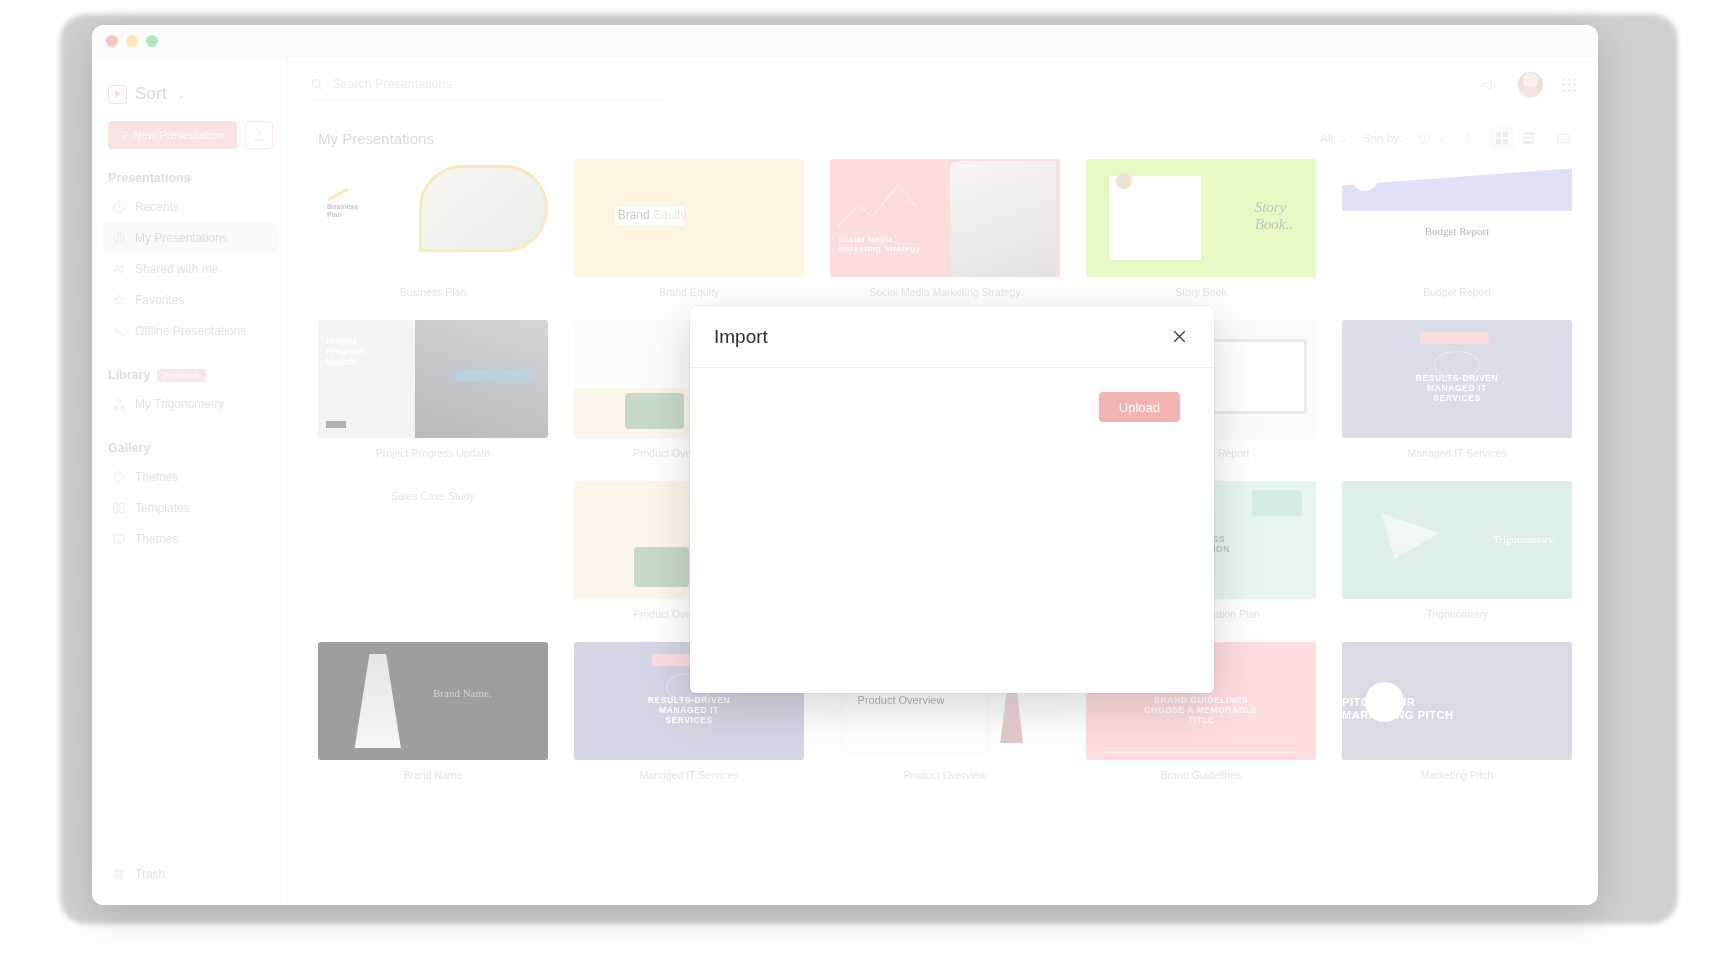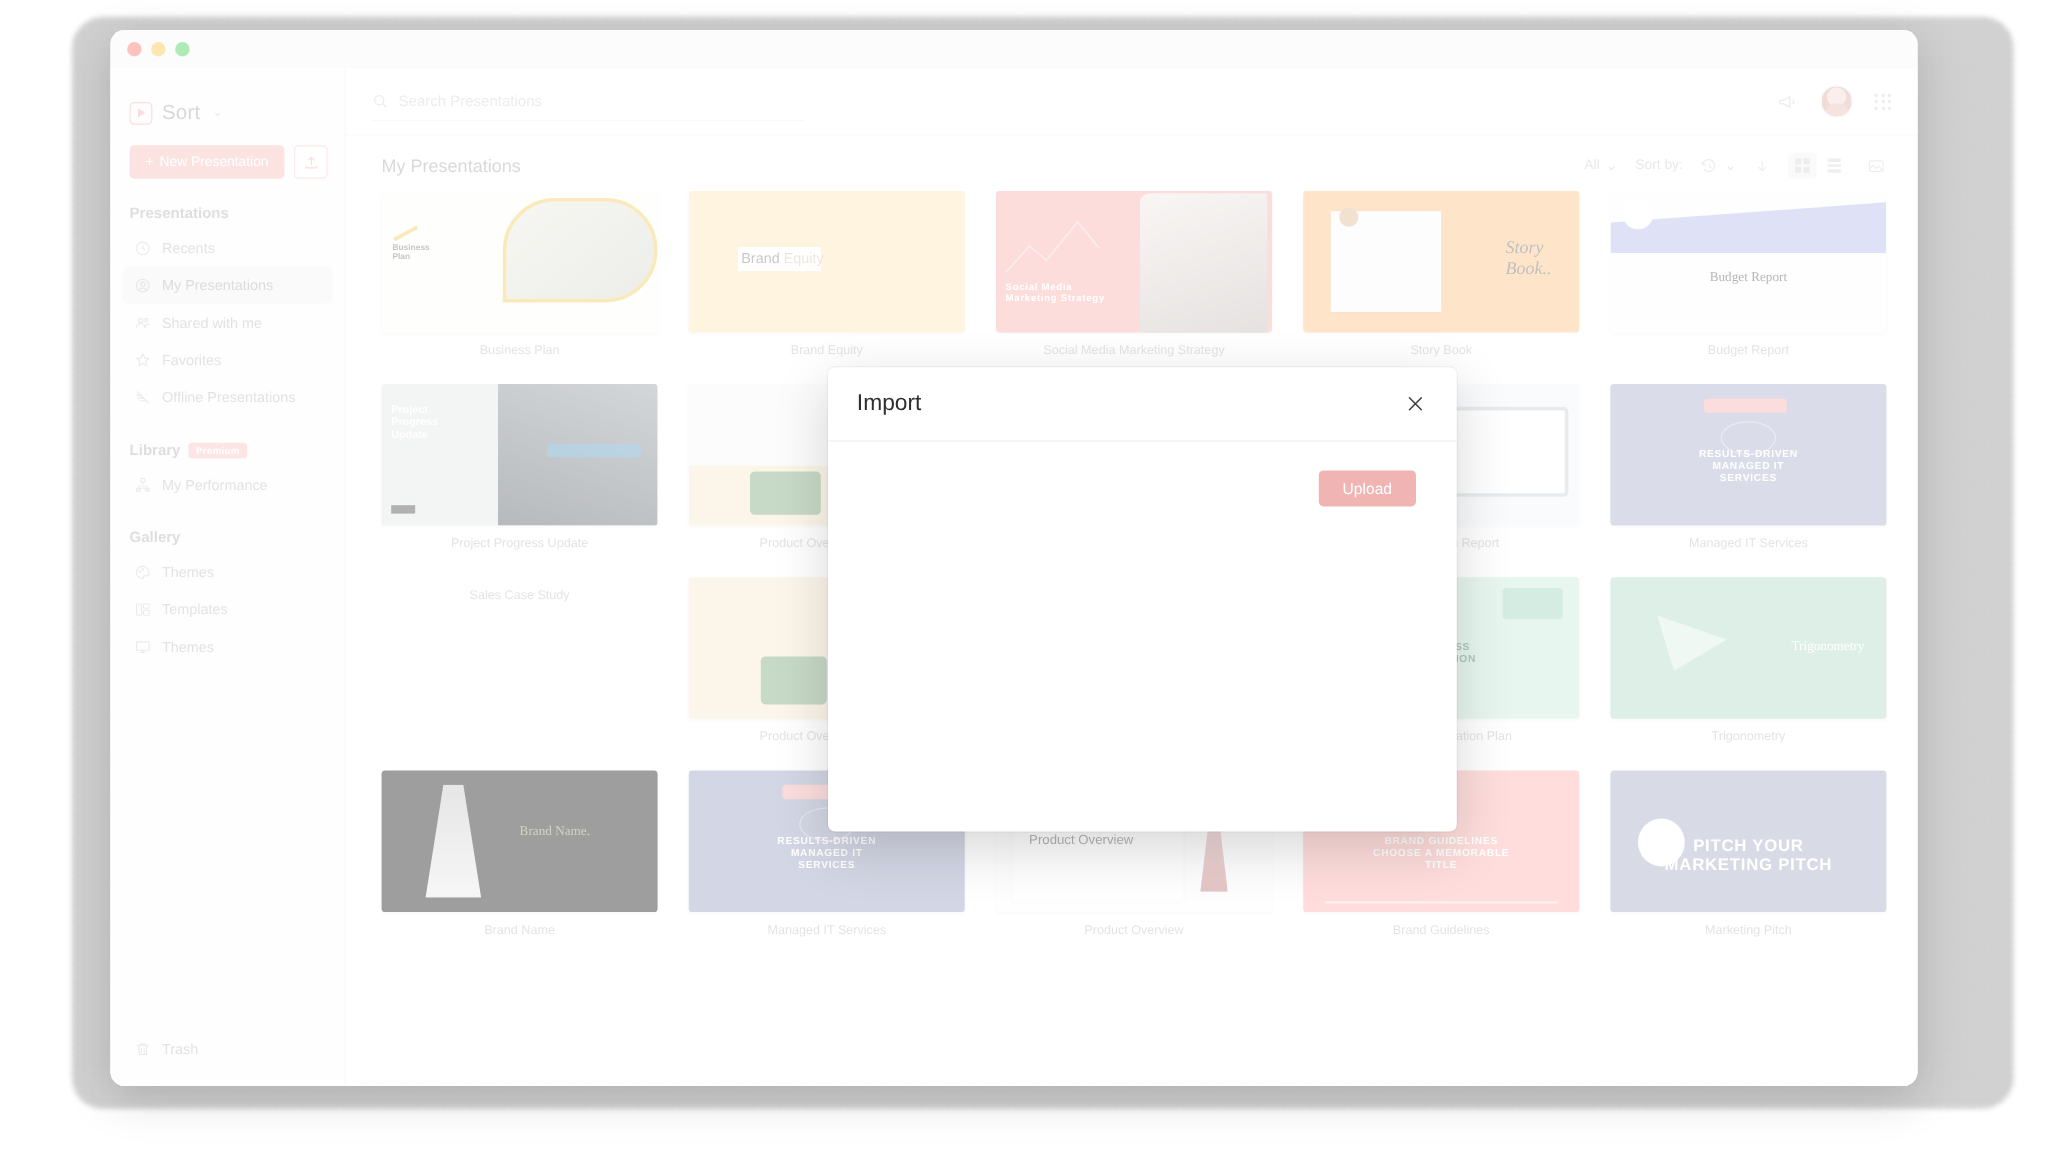--- a/index.html
+++ b/index.html
@@ -344,21 +344,21 @@
           <span>Library</span>
           <span class="badge-premium">Premium</span>
         </div>
         <div class="nav-item">
           <svg width="14" height="14" viewBox="0 0 24 24" fill="none" stroke="#c8c8c8" stroke-width="1.5">
             <rect x="9" y="3" width="6" height="5" rx="1"></rect>
               <path d="M12 8v4M6 20v-3M18 20v-3M6 17h12v-3H6z" opacity=".8"></path>
               <rect x="3" y="17" width="5" height="4" rx="1"></rect>
               <rect x="16" y="17" width="5" height="4" rx="1"></rect>
           </svg>
-          <span>My Performance</span>
+          <span>My Trigonometry</span>
         </div>
 
         <div class="nav-head">
           <span>Gallery</span>
         </div>
         <div class="nav-item">
           <svg width="14" height="14" viewBox="0 0 24 24" fill="none" stroke="#c8c8c8" stroke-width="1.6">
             <path d="M12 3a9 9 0 1 0 0 18c1.2 0 1.6-1 1-1.8-.8-1.1 0-2.2 1.3-2.2H17a4 4 0 0 0 4-4c0-5-4-10-9-10z"></path>
               <circle cx="8" cy="11" r="1"></circle>
               <circle cx="12" cy="8" r="1"></circle>
@@ -488,21 +488,21 @@
                   <div style="position:absolute;right:4px;top:2px;width:46%;height:100%;background:linear-gradient(160deg,#efe6e2,#b9b2ae);border-radius:8px 0 0 0;"></div>
                   <svg style="position:absolute;left:6px;top:18px" width="96" height="56" viewBox="0 0 96 56" fill="none" stroke="#fdd4d2" stroke-width="1.2">
                     <path d="M2 50L22 28l14 12L62 8l18 22"></path>
                   </svg>
                   <div class="tt" style="left: 0px; right: 0px; top: 64%; font-size: 8px; color: rgb(255, 255, 255); font-weight: bold; letter-spacing: 0.6px; text-align: left; padding-left: 8px;">Social Media
 Marketing Strategy</div>
                 </div>
                 <div class="card-label">Social Media Marketing Strategy</div>
               </div>
               <div class="card">
-                <div class="thumb" style="background: #fdba74;">
+                <div class="thumb" style="background: #bef264;">
                   <div style="position:absolute;left:10%;top:14%;width:40%;height:72%;background:#fafafa;box-shadow:0 1px 4px rgba(0,0,0,.1)"></div>
                   <div style="position:absolute;left:13%;top:12%;width:16px;height:16px;border-radius:50%;background:#d9b184"></div>
                   <div class="tt" style="right: 10%; top: 34%; font-size: 15px; color: rgb(90, 90, 90); font-family: &quot;Liberation Serif&quot;, serif; font-style: italic;">Story
 Book..</div>
                 </div>
                 <div class="card-label">Story Book</div>
               </div>
               <div class="card">
                 <div class="thumb" style="background: rgb(251, 251, 251);">
                   <div style="position:absolute;left:0;top:8%;width:100%;height:36%;background:#aab4e8;clip-path:polygon(0 40%,100% 0,100% 100%,0 100%)"></div>
@@ -618,21 +618,21 @@
                   <div style="position:absolute;left:8%;bottom:6%;width:84%;height:2px;background:rgba(255,255,255,.55)"></div>
                   <div class="tt" style="left: 0px; right: 0px; top: 46%; text-align: center; font-size: 8.5px; color: rgb(255, 255, 255); font-weight: bold; letter-spacing: 0.6px;">BRAND GUIDELINES
 CHOOSE A MEMORABLE
 TITLE</div>
                 </div>
                 <div class="card-label">Brand Guidelines</div>
               </div>
               <div class="card">
                 <div class="thumb" style="background: rgb(154, 160, 189);">
                   <div style="position:absolute;left:10%;top:34%;width:17%;height:34%;border-radius:50%;background:#fff"></div>
-                  <div class="tt" style="left: 0px; right: 0px; top: 46%; text-align: center; font-size: 14px; color: rgb(255, 255, 255); font-weight: bold; letter-spacing: 0.6px;">PITCH YOUR
+                  <div class="tt" style="left: 0px; right: 0px; top: 46%; text-align: left; font-size: 11px; color: rgb(255, 255, 255); font-weight: bold; letter-spacing: 0.6px;">PITCH YOUR
 MARKETING PITCH</div>
                 </div>
                 <div class="card-label">Marketing Pitch</div>
               </div>
             </div>
         </div>
       </section>
     </div>
 
     <div id="scrim"></div>

